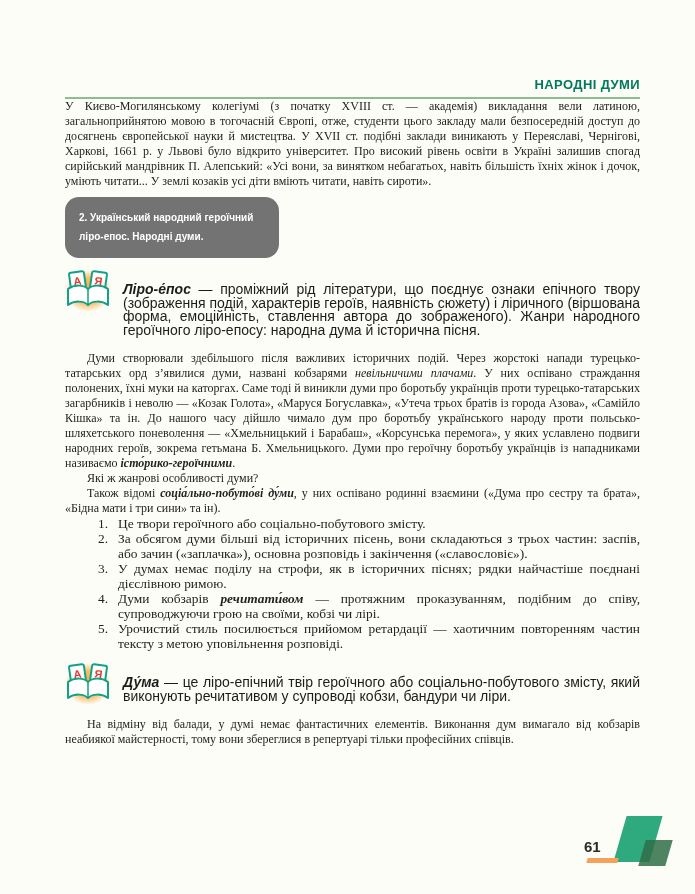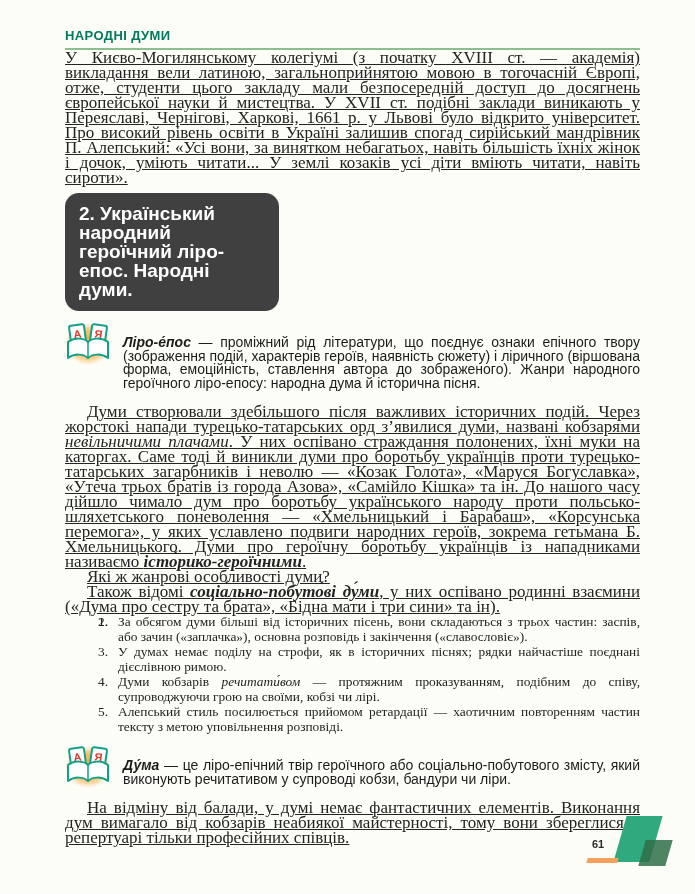--- a/index.html
+++ b/index.html
@@ -3,54 +3,54 @@
 <meta charset="utf-8">
 <style>
   html,body{margin:0;padding:0;}
   body{
     width:695px;height:894px;position:relative;overflow:hidden;
     background:#fdfdf7;color:#232323;
     font-family:"Liberation Serif","DejaVu Serif",serif;
   }
   .content{position:absolute;left:65px;top:0;width:575px;}
   .running-head{
-    margin-top:28px;text-align:left;
+    margin-top:77px;text-align:right;
     font-family:"Liberation Sans","DejaVu Sans",sans-serif;
     font-weight:bold;font-size:13px;letter-spacing:.4px;color:#00795C;
   }
   .head-rule{border:0;border-bottom:2px solid #8CBE8F;margin:5px 0 0 0;}
-  p.body{font-size:17px;line-height:15px;text-align:justify;margin:0;text-indent:22px;text-decoration:underline;}
+  p.body{font-size:12px;line-height:15px;text-align:justify;margin:0;text-indent:22px;}
   p.noindent{text-indent:0;}
   .intro{margin-top:8px;}
   .section-row{display:flex;gap:13px;margin-top:8px;align-items:flex-start;}
   .section-box{
-    flex:0 0 auto;width:186px;background:#404040;border-radius:14px;
+    flex:0 0 auto;width:186px;background:#737373;border-radius:14px;
     padding:11px 14px 12px 14px;color:#fff;
     font-family:"Liberation Sans","DejaVu Sans",sans-serif;
-    font-weight:bold;font-size:19px;line-height:19px;
+    font-weight:bold;font-size:10px;line-height:19px;
   }
   .section-par{flex:1;}
   .defbox{display:flex;gap:12px;margin-top:9px;align-items:flex-start;}
   .def-icon{flex:0 0 46px;height:46px;}
   .def-text{
     flex:1;font-family:"Liberation Sans","DejaVu Sans",sans-serif;
     font-size:14px;line-height:13.5px;text-align:justify;color:#1c1c1c;padding-top:2px;
   }
   .mt8{margin-top:8px;} .mt9{margin-top:9px;}
   ul.features{margin:0;padding:0;list-style:none;}
   ul.features li{
     position:relative;padding-left:53px;text-align:justify;
     font-size:13.4px;line-height:15px;
   }
   ul.features .num{position:absolute;left:33px;}
   
   .pgnum{
-    position:absolute;left:584px;top:838px;width:28px;text-align:center;
+    position:absolute;left:584px;top:838px;width:28px;text-align:left;
     font-family:"Liberation Sans","DejaVu Sans",sans-serif;
-    font-weight:bold;font-size:11px;color:#2b2b2b;
+    font-weight:bold;font-size:15px;color:#2b2b2b;
   }
   .shape{position:absolute;transform:skewX(-16deg);}
   .shape-green{left:620px;top:816px;width:36px;height:46px;background:#2FA97E;}
   .shape-dark{left:642px;top:840px;width:27px;height:26px;background:rgba(47,110,72,.85);}
   .shape-orange{left:587px;top:858px;width:31px;height:5px;background:#F6A15B;}
 </style>
 </head>
 <body>
 
 <div class="content">
@@ -93,36 +93,37 @@
 
   <p class="body"><span>Думи створювали здебільшого після важливих історичних подій. Через жорстокі напади турецько-татарських орд з’явилися думи, названі кобзарями </span><span style="font-style: italic;">невільничими плачами</span><span>. У них оспівано страждання полонених, їхні муки на каторгах. Саме тоді й виникли думи про боротьбу українців проти турецько-татарських загарбників і неволю — «Козак Голота», «Маруся Богуславка», «Утеча трьох братів із города Азова», «Самійло Кішка» та ін. До нашого часу дійшло чимало дум про боротьбу українського народу проти польсько-шляхетського поневолення — «Хмельницький і Барабаш», «Корсунська перемога», у яких уславлено подвиги народних героїв, зокрема гетьмана Б. Хмельницького. Думи про героїчну боротьбу українців із нападниками називаємо </span><span style="font-weight: bold; font-style: italic;">істо́рико-героїчними</span><span>.</span></p>
 
   <p class="body">Які ж жанрові особливості думи?</p>
 
   <p class="body"><span>Також відомі </span><span style="font-weight: bold; font-style: italic;">соціа́льно-побуто́ві ду́ми</span><span>, у них оспівано родинні взаємини («Дума про сестру та брата», «Бідна мати і три сини» та ін).</span></p>
 
   <ul class="features">
     <li>
       <span class="num">1.</span>
+      <span><span>Це твори героїчного або соціально-побутового змісту.</span></span>
     </li>
     <li>
       <span class="num">2.</span>
       <span><span>За обсягом думи більші від історичних пісень, вони складаються з трьох частин: заспів, або зачин («заплачка»), основна розповідь і закінчення («славословіє»).</span></span>
     </li>
     <li>
       <span class="num">3.</span>
       <span><span>У думах немає поділу на строфи, як в історичних піснях; рядки найчастіше поєднані дієслівною римою.</span></span>
     </li>
     <li>
       <span class="num">4.</span>
-      <span><span>Думи кобзарів </span><span style="font-weight: normal; font-style: italic;">речитати́вом</span><span> — протяжним проказуванням, подібним до співу, супроводжуючи грою на своїми, кобзі чи лірі.</span></span>
+      <span><span>Думи кобзарів </span><span style="font-weight: bold; font-style: italic;">речитати́вом</span><span> — протяжним проказуванням, подібним до співу, супроводжуючи грою на своїми, кобзі чи лірі.</span></span>
     </li>
     <li>
       <span class="num">5.</span>
-      <span><span>Алепський стиль посилюється прийомом ретардації — хаотичним повторенням частин тексту з метою уповільнення розповіді.</span></span>
+      <span><span>Урочистий стиль посилюється прийомом ретардації — хаотичним повторенням частин тексту з метою уповільнення розповіді.</span></span>
     </li>
   </ul>
 
   <div class="defbox">
     <svg class="def-icon" viewBox="0 0 46 46">
       <defs>
         <radialGradient id="glow2" cx="50%" cy="50%" r="50%">
           <stop offset="0%" stop-color="#F9A93F"></stop>
           <stop offset="60%" stop-color="#F9B14E" stop-opacity=".85"></stop>
           <stop offset="100%" stop-color="#F9B14E" stop-opacity="0"></stop>

